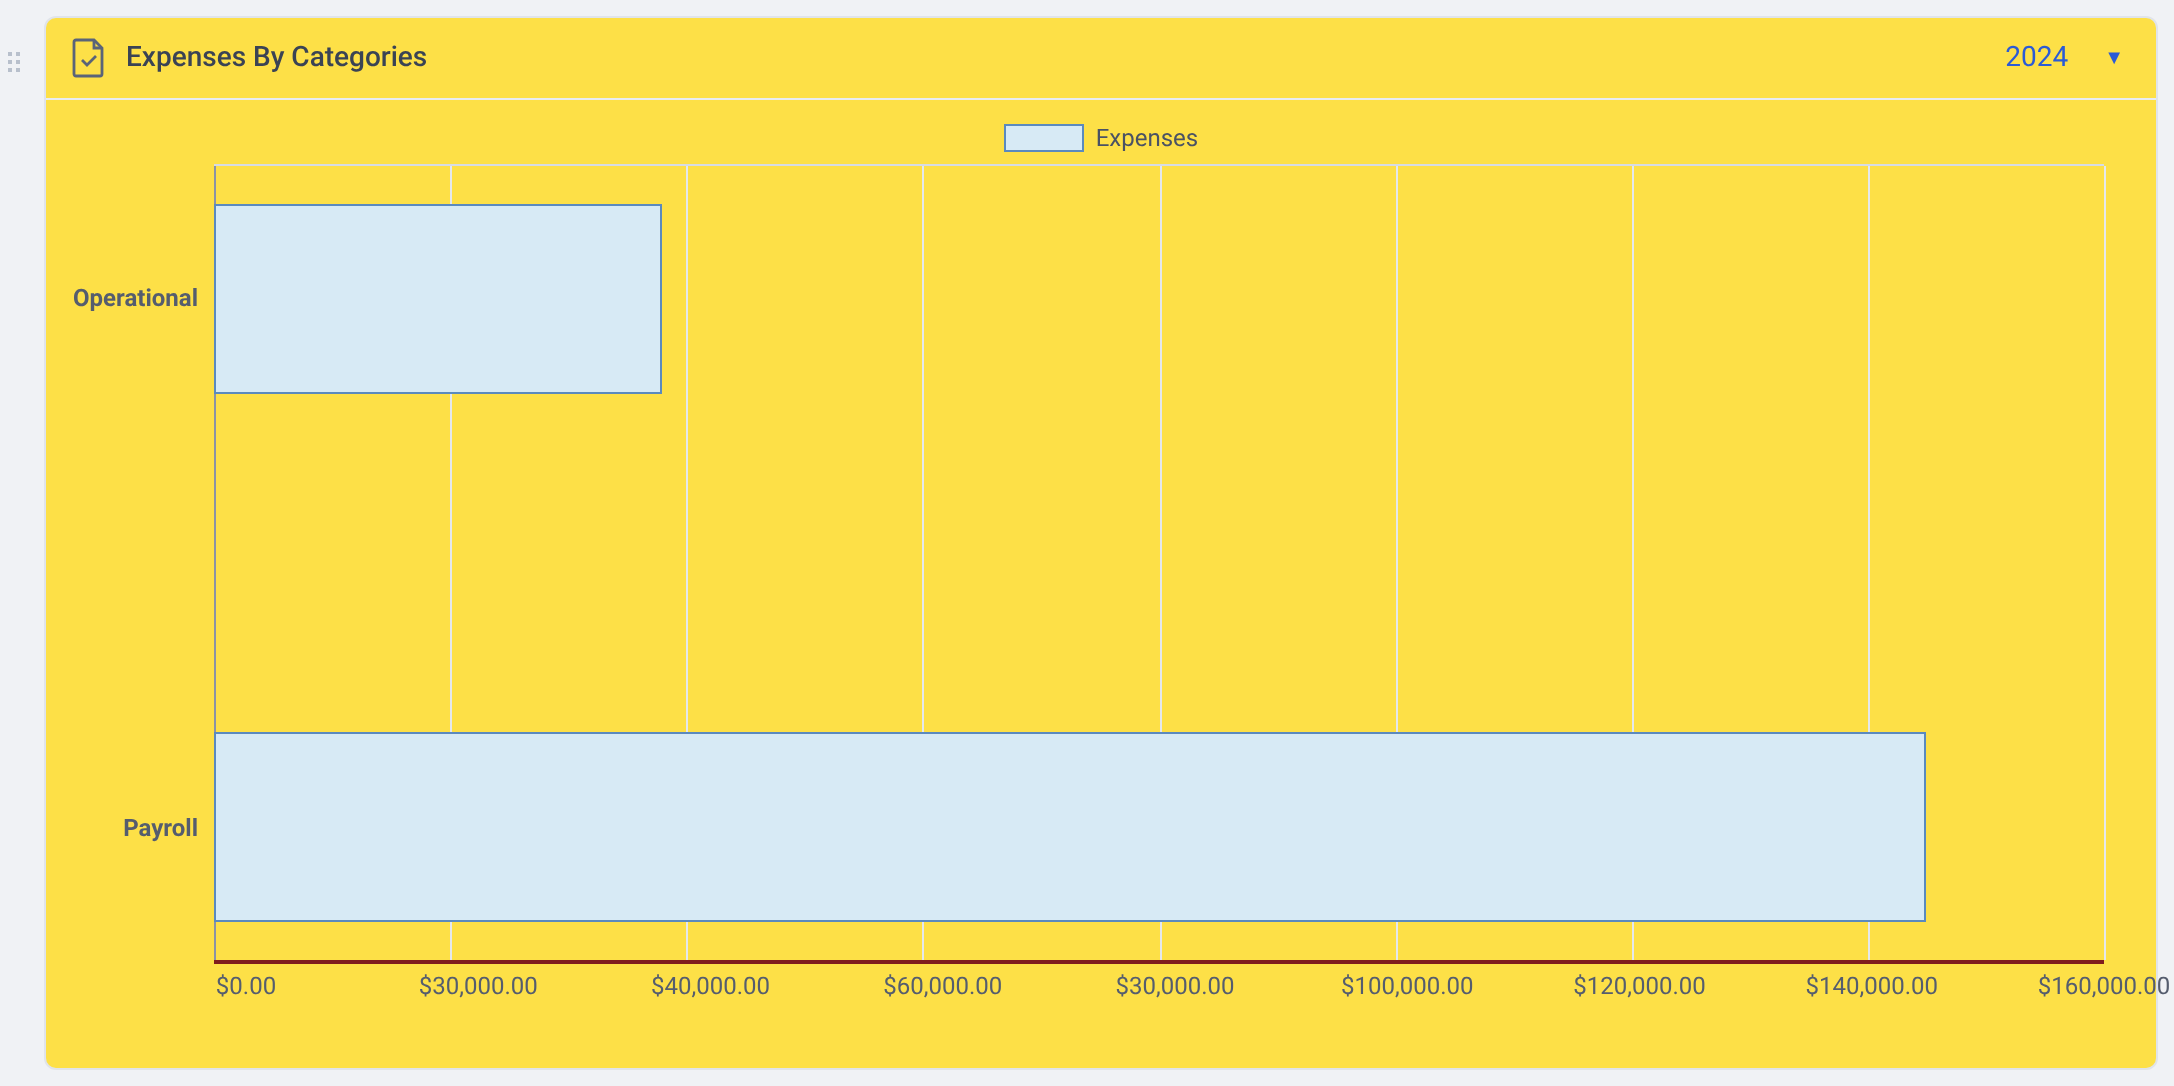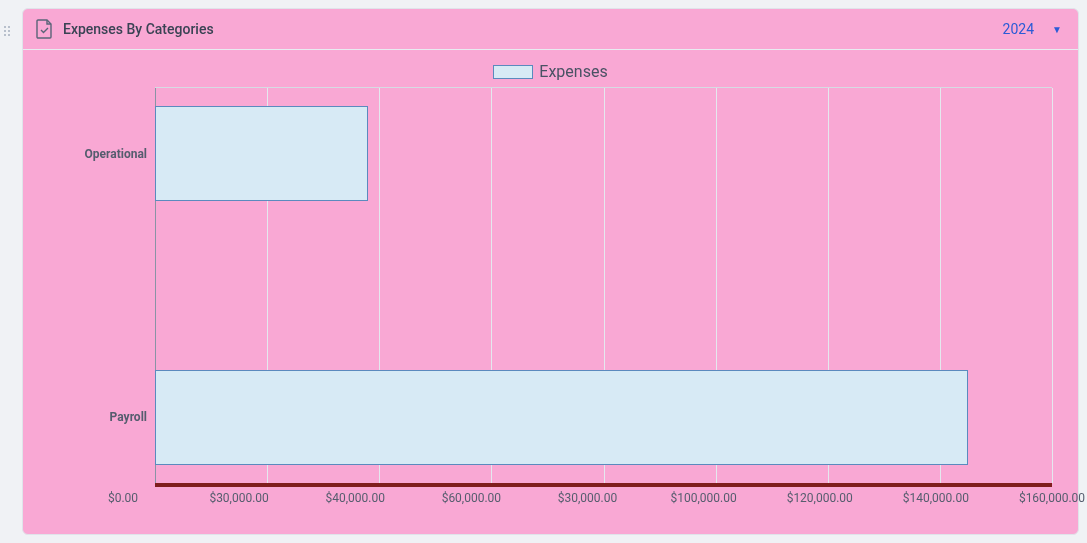--- a/index.html
+++ b/index.html
@@ -12,21 +12,21 @@
     }
     .drag-handle {
       position: absolute;
       left: 4px;
       top: 26px;
       color: #b8c0cc;
       cursor: move;
     }
     .drag-handle svg { display: block; }
     .card {
-      background: #f9a8d4;
+      background: #fde047;
       border: 1px solid #e0e4ea;
       border-radius: 6px;
       margin-left: 14px;
       width: calc(100% - 14px);
       height: 100%;
       position: relative;
     }
     .card-header {
       display: flex;
       align-items: center;
@@ -57,28 +57,28 @@
       align-items: center;
       gap: 6px;
       margin-bottom: 6px;
     }
     .legend-swatch {
       width: 40px;
       height: 14px;
       background: #d7eaf5;
       border: 1px solid #5b8abe;
     }
-    .legend-label { font-size: 16px; color: #4a5264; }
+    .legend-label { font-size: 12px; color: #4a5264; }
     .plot {
       position: relative;
-      margin-left: 116px;
+      margin-left: 68px;
       margin-right: 10px;
       height: 400px;
       border-top: 1px solid #d6dbe3;
-      border-bottom: 4px solid #7f1d1d;
+      border-bottom: 2px solid #7f1d1d;
       font-weight: bold;
     }
     .y-axis-line {
       position: absolute;
       left: 0; top: 0; bottom: 0;
       width: 1px;
       background: #8a93a5;
     }
     .gridline {
       position: absolute;

